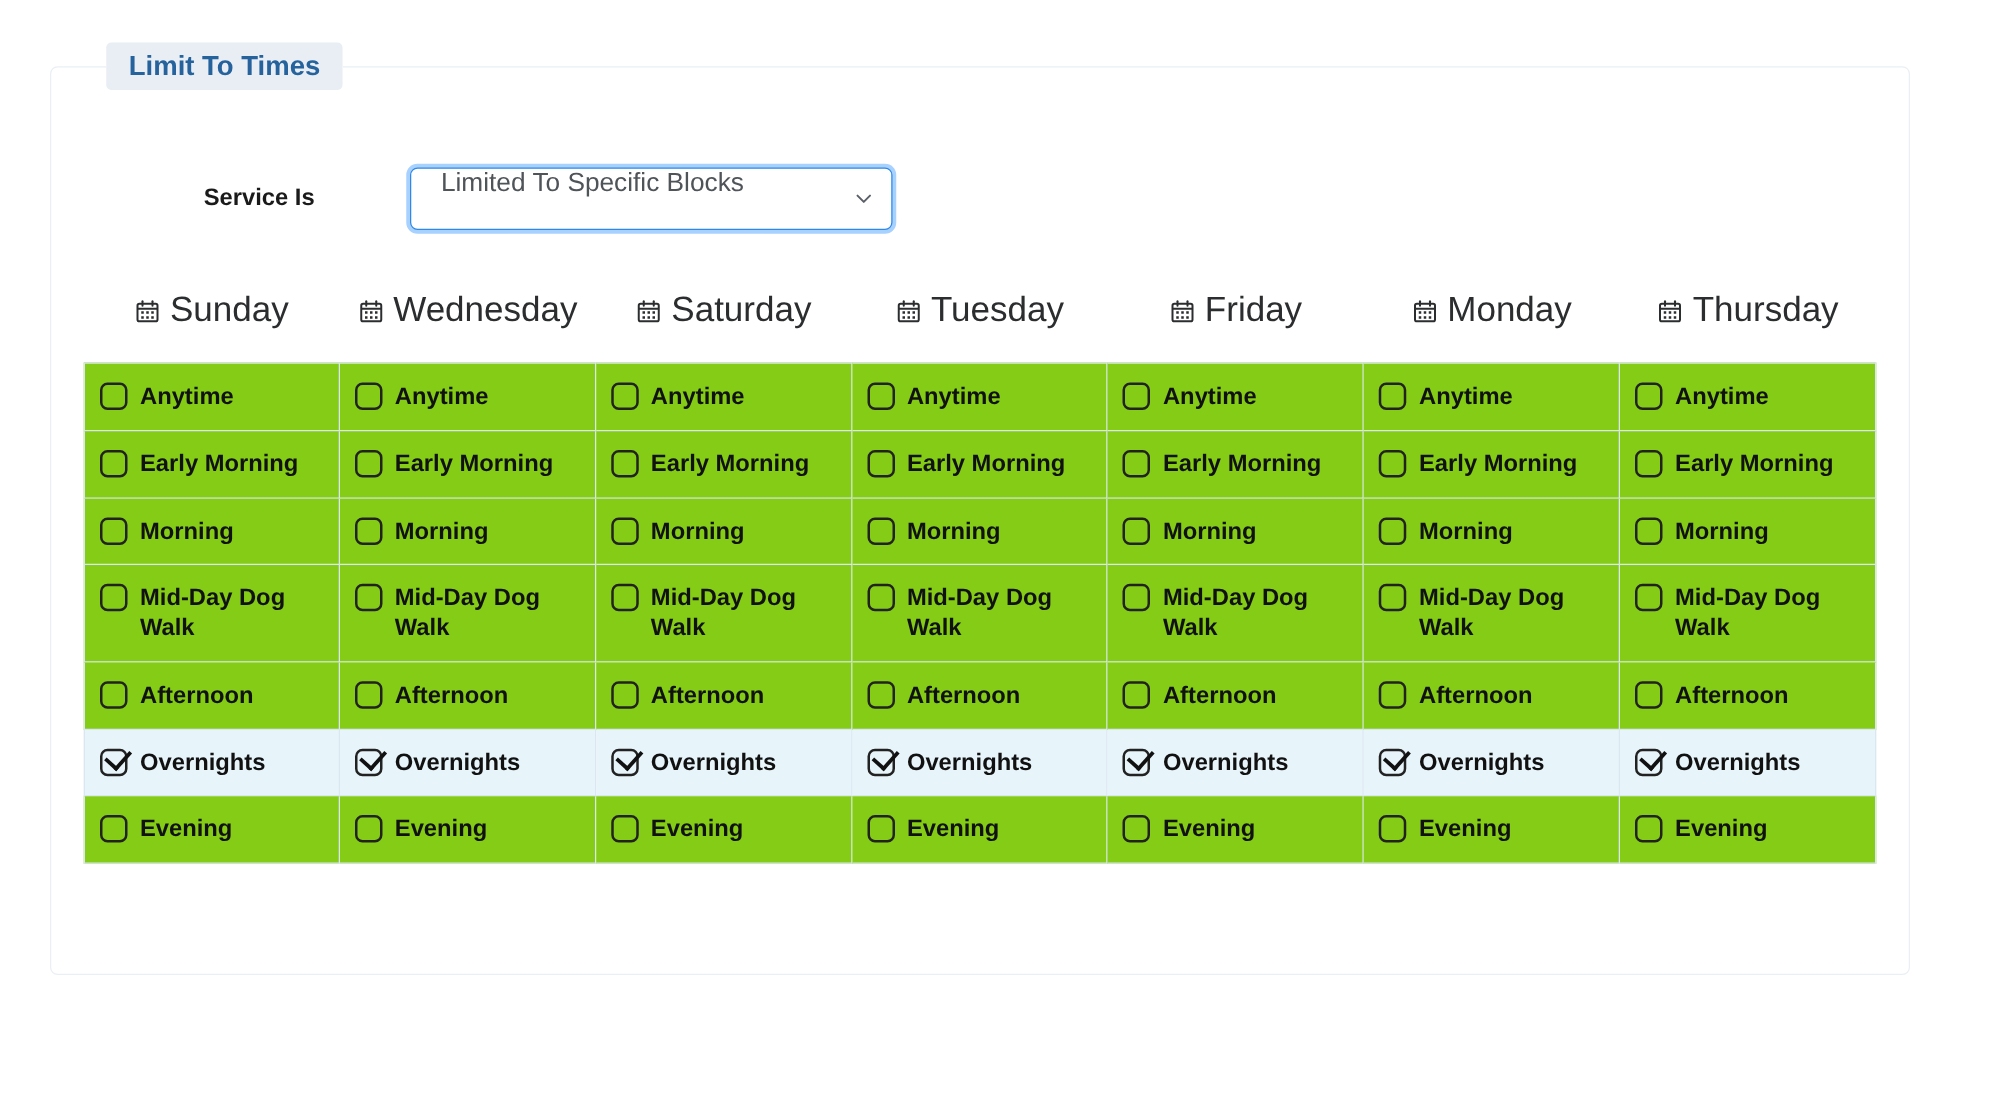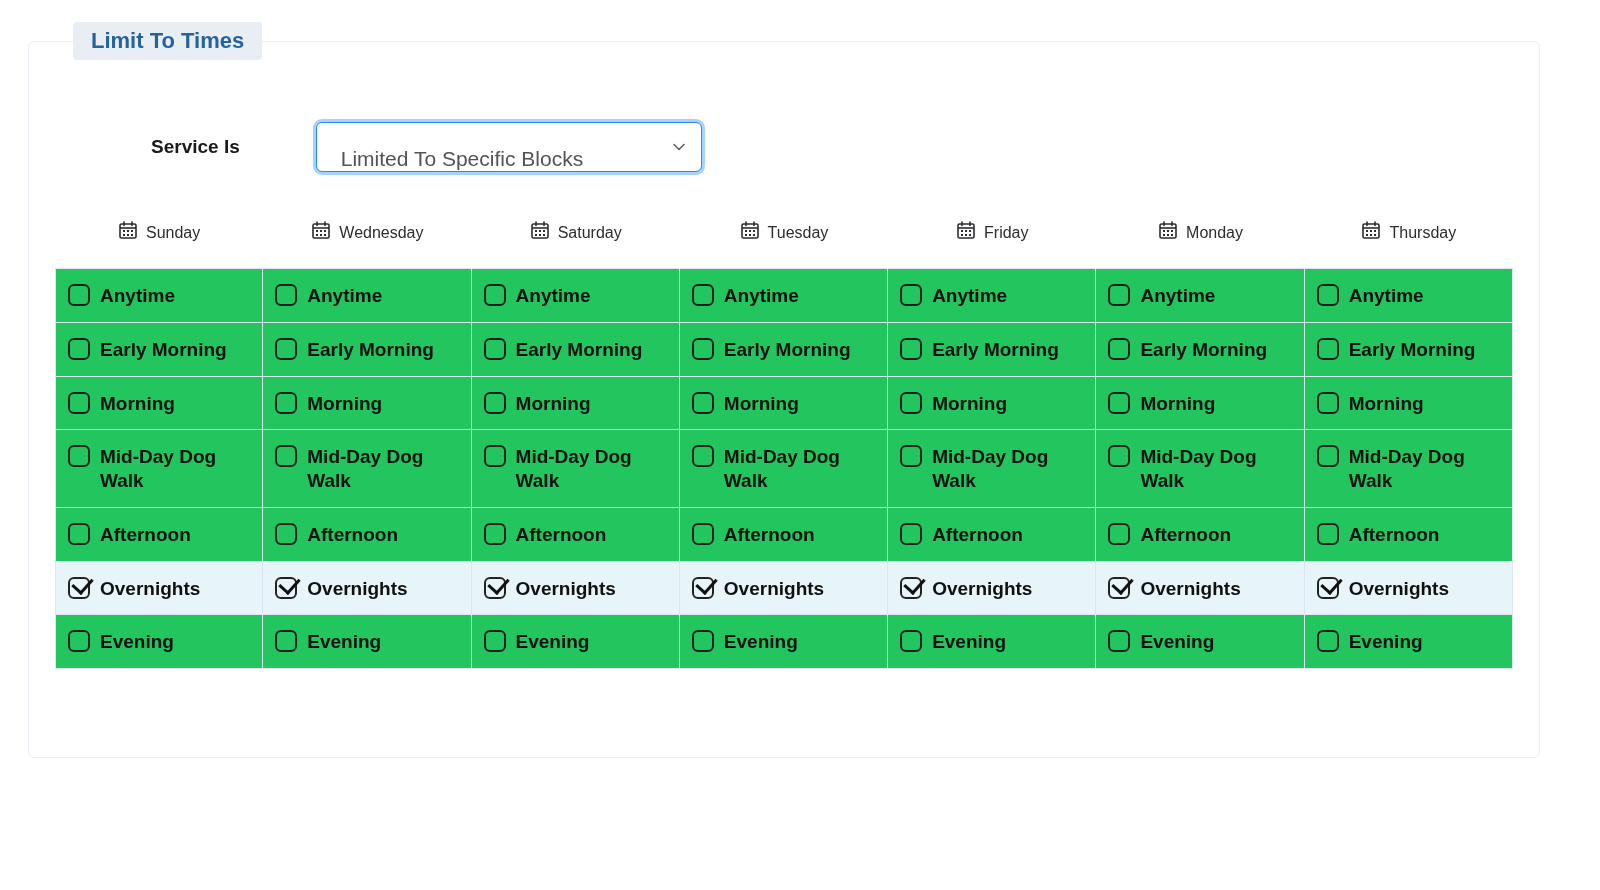--- a/index.html
+++ b/index.html
@@ -23,21 +23,21 @@
     color: var(--text);
   }
   .outer {
     padding: 18px 56px 24px 24px;
   }
   fieldset.group {
     position: relative;
     border: 1px solid var(--border-light);
     border-radius: 6px;
     padding: 54px 26px 88px 26px;
-    margin: 4px;
+    margin: 16px;
   }
   legend.group-title {
     position: relative;
     margin-left: 18px;
     padding: 6px 18px;
     background: var(--legend-bg);
     color: var(--legend-color);
     font-size: 22px;
     font-weight: 700;
     border-radius: 4px;
@@ -60,21 +60,21 @@
     height: 50px;
   }
   .select {
     width: 100%;
     height: 100%;
     border: 1px solid var(--select-border);
     border-radius: 6px;
     background: #fff;
     box-shadow: 0 0 0 3px var(--select-glow);
     display: flex;
-    align-items: flex-end;
+    align-items: flex-start;
     padding: 0 44px 0 24px;
     font-size: 21px;
     color: #4f5459;
     cursor: pointer;
   }
   .select .chev {
     position: absolute;
     right: 16px;
     top: 50%;
     transform: translateY(-50%);
@@ -83,38 +83,38 @@
   .select .chev svg { display:block; }
 
   
   table.schedule {
     width: 100%;
     border-collapse: separate;
     border-spacing: 0;
     table-layout: fixed;
   }
   table.schedule th {
-    font-size: 16px;
+    font-size: 28px;
     font-weight: 400;
     color: #2b2d2f;
     text-align: center;
     padding: 2px 8px 24px 8px;
     border: none;
     white-space: nowrap;
   }
   table.schedule th .cal-icon {
     display: inline-block;
     vertical-align: -2px;
     margin-right: 8px;
   }
   table.schedule td {
     border: 1px solid var(--border);
     padding: 14px 12px 14px 12px;
     vertical-align: top;
-    background: #22c55e;
+    background: #84cc16;
   }
   
   table.schedule tr td + td { border-left: none; }
   table.schedule tr + tr td { border-top: none; }
 
   table.schedule td.selected { background: var(--cell-selected-bg); }
 
   .cell {
     display: flex;
     align-items: flex-start;

